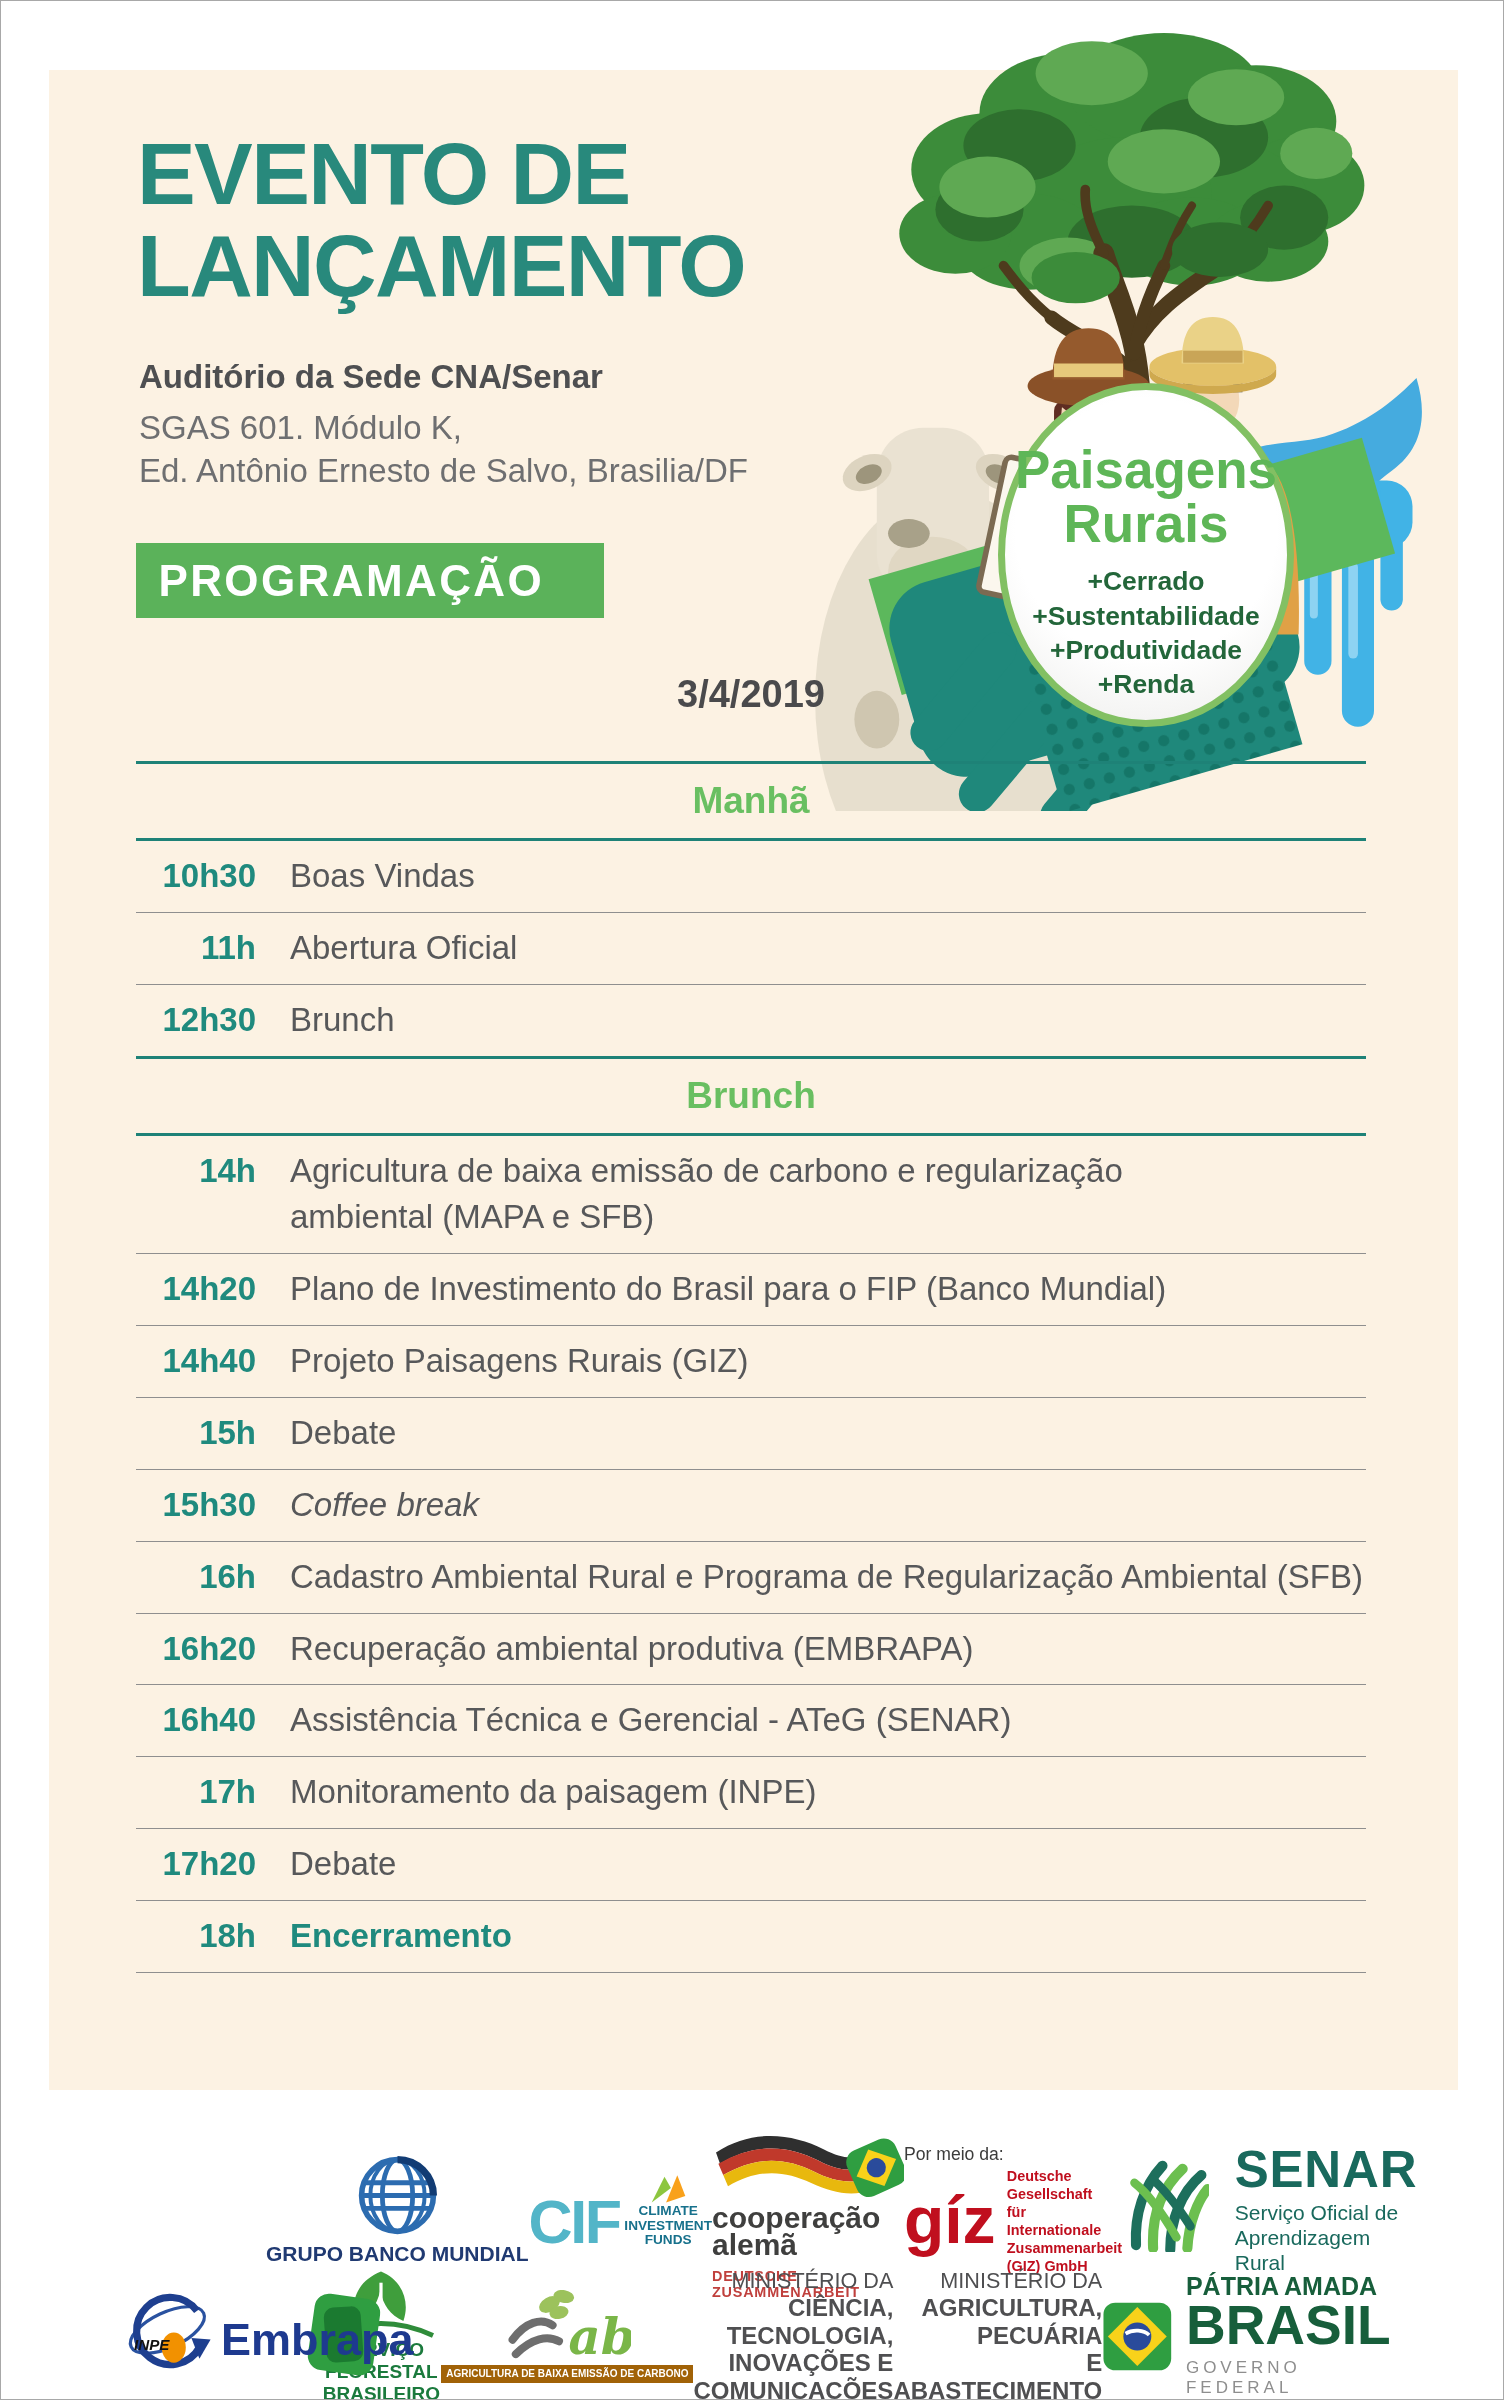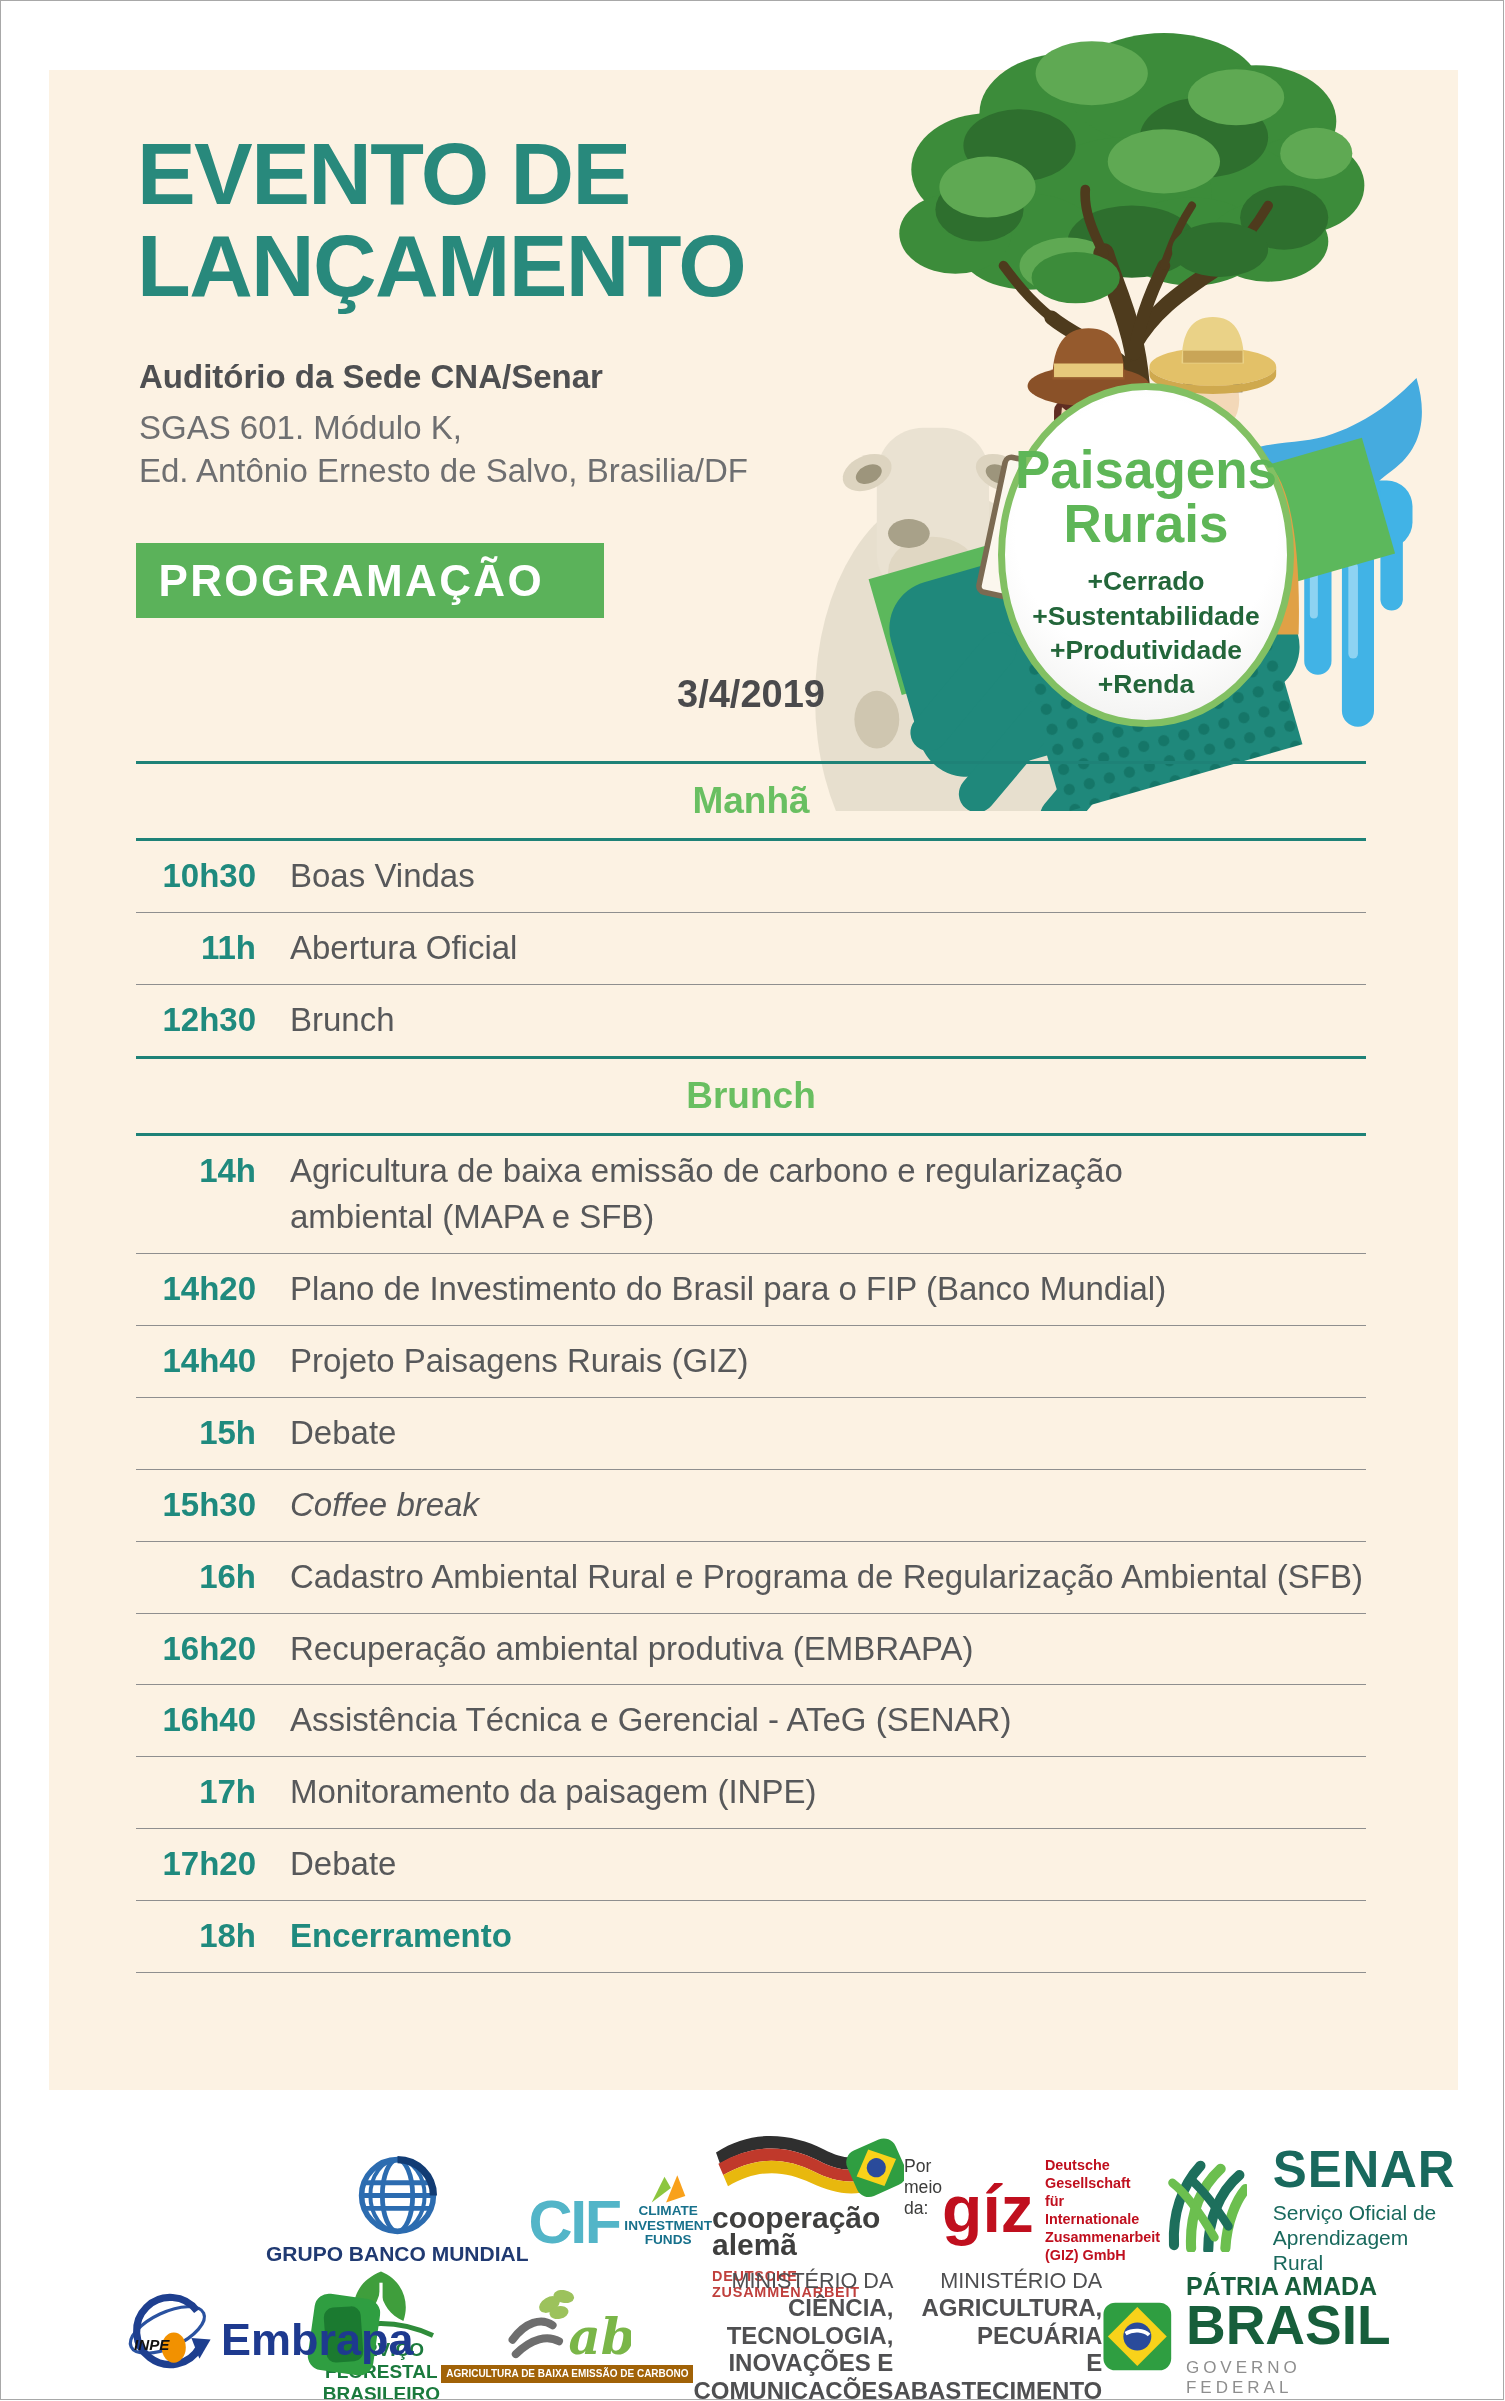--- a/index.html
+++ b/index.html
@@ -47,21 +47,21 @@
                align-items:center;justify-content:space-between;}
   .lg{display:flex;flex-direction:column;align-items:center;}
   .wb-label{font-size:21px;font-weight:bold;color:#203a72;margin-top:4.8px;white-space:nowrap;}
   .cif{display:flex;align-items:flex-end;}
   .cif-acronym{font-size:61px;font-weight:bold;color:#53b5c8;letter-spacing:-2.4px;line-height:0.8;}
   .cif-col{margin-left:4.8px;display:flex;flex-direction:column;align-items:center;}
   .cif-words{font-size:13.6px;font-weight:bold;color:#17718c;line-height:1.05;}
   .coop{display:flex;flex-direction:column;align-items:flex-start;}
   .coop-name{font-size:30px;font-weight:bold;color:#3f3f3e;line-height:1.05;margin-top:-4.8px;}
   .coop-sub{font-size:14.4px;font-weight:bold;color:#c0403d;letter-spacing:0.8px;margin-top:8px;}
-  .giz{display:flex;flex-direction:row;align-items:flex-start;}
+  .giz{display:flex;flex-direction:column;align-items:flex-start;}
   .giz-intro{font-size:17.6px;color:#3c3c3b;margin-bottom:1.6px;}
   .giz-row{display:flex;align-items:center;}
   .giz-word{font-size:66px;font-weight:bold;color:#c00f1e;line-height:0.9;}
   .giz-desc{margin-left:11.2px;font-size:14.4px;color:#c00f1e;line-height:1.25;font-weight:bold;}
   .senar{display:flex;align-items:flex-start;gap:16px;}
   .senar-col{margin-left:9.6px;}
   .senar-name{font-size:51px;font-weight:bold;color:#19695d;letter-spacing:0.8px;line-height:1;}
   .senar-desc{font-size:21px;color:#19695d;line-height:1.2;margin-top:4.8px;}
   .inpe{position:relative;width:100px;height:92px;}
   .inpe-label{position:absolute;left:13px;top:46px;font-size:15.2px;font-weight:bold;

